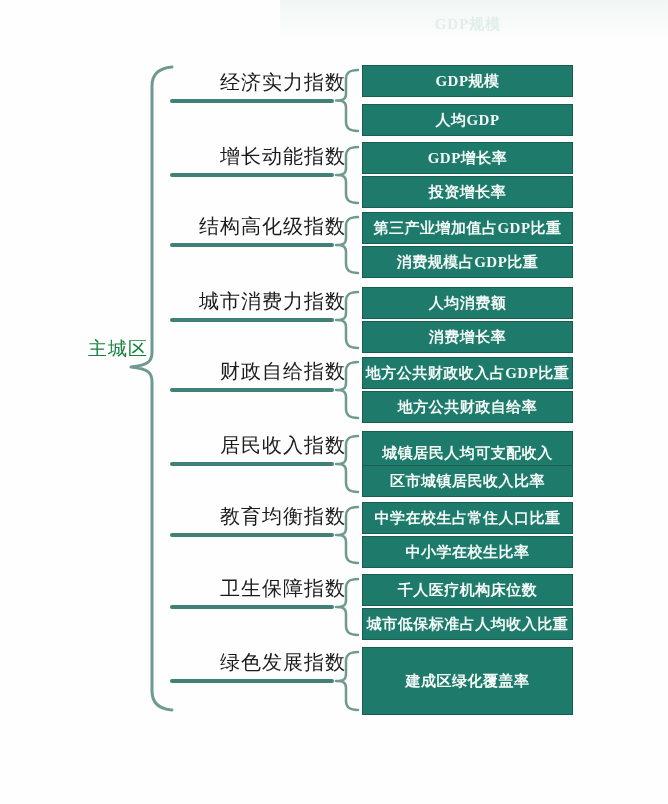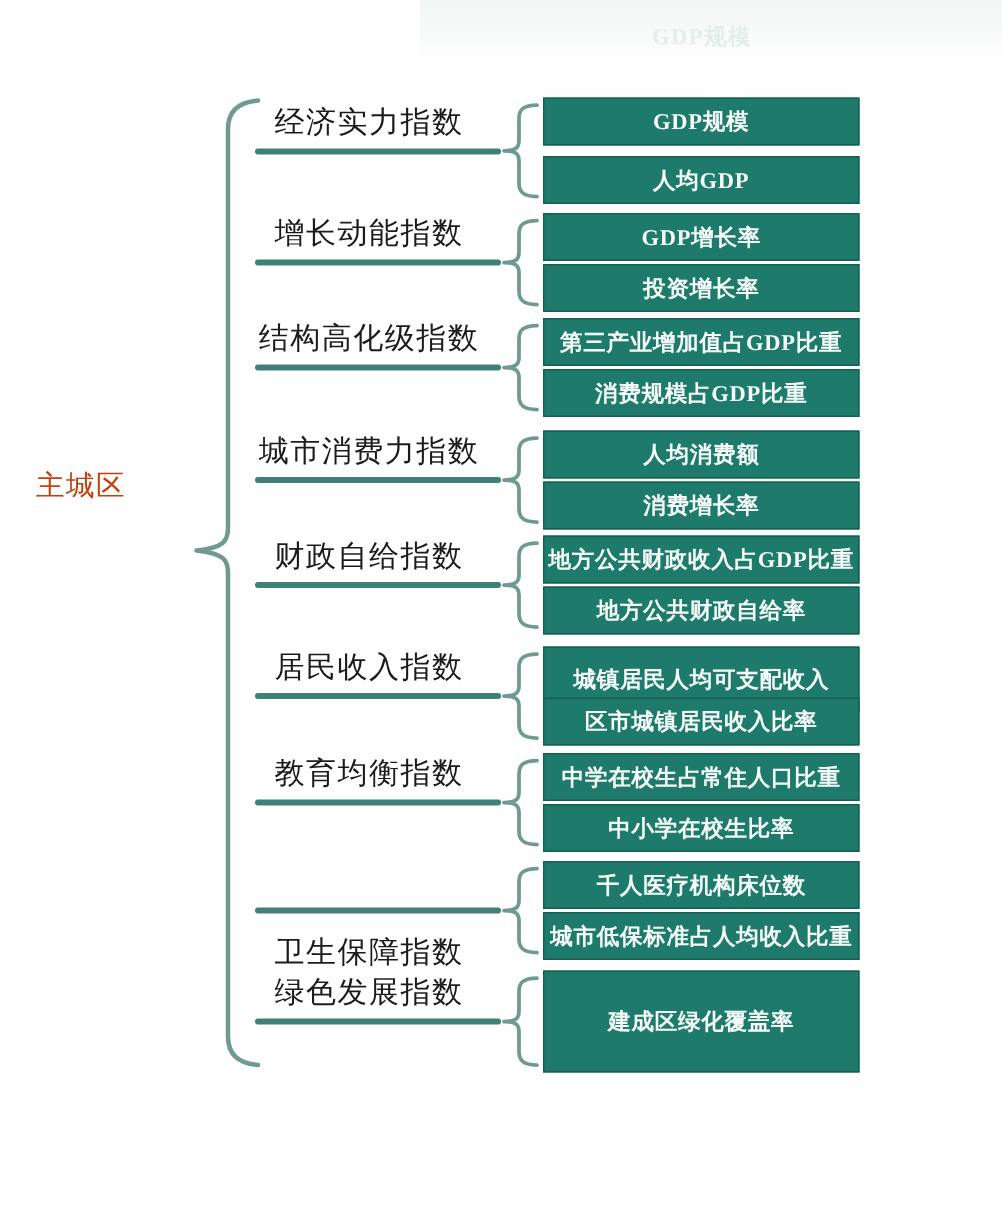--- a/index.html
+++ b/index.html
@@ -13,27 +13,27 @@
     background:linear-gradient(180deg, rgba(238,245,242,0.85) 0%, rgba(255,255,255,0) 92%);
     pointer-events:none;
   }
   .watermark {
     position:absolute; left:398px; top:15px; width:140px;
     text-align:center; font-size:15px; font-weight:bold;
     color:#e2eee9; letter-spacing:1px;
   }
   svg.connectors { position:absolute; left:0; top:0; width:668px; height:804px; }
   .root-label {
-    position:absolute; left:24px; top:312px; width:124px;
-    text-align:left; font-size:19px; line-height:26px;
-    color:#c2410c; letter-spacing:1px;
+    position:absolute; left:24px; top:336px; width:124px;
+    text-align:right; font-size:19px; line-height:26px;
+    color:#15803d; letter-spacing:1px;
   }
   .category-label {
-    position:absolute; left:164px; width:164px; height:24px; line-height:24px;
-    text-align:center; font-size:20px; color:#1b1b1b;
+    position:absolute; left:182px; width:164px; height:24px; line-height:24px;
+    text-align:right; font-size:20px; color:#1b1b1b;
     font-weight:500; letter-spacing:1px; white-space:nowrap;
   }
   .category-underline {
     position:absolute; left:170px; width:164px; height:4px;
     background:#3F8176; border-radius:2px;
   }
   .indicator-box {
     position:absolute; left:362px; width:211px; box-sizing:border-box;
     background:#1E7A6A; border:1px solid #175E50;
     display:flex; align-items:center; justify-content:center;
@@ -87,21 +87,21 @@
       <div class="indicator-box" style="top: 357px; height: 32px;">地方公共财政收入占GDP比重</div>
       <div class="indicator-box" style="top: 391px; height: 32px;">地方公共财政自给率</div>
       <div class="category-label" style="top: 433px;">居民收入指数</div>
       <div class="category-underline" style="top: 462px;"></div>
       <div class="indicator-box" style="top: 431px; height: 44px;">城镇居民人均可支配收入</div>
       <div class="indicator-box" style="top: 465px; height: 32px;">区市城镇居民收入比率</div>
       <div class="category-label" style="top: 504px;">教育均衡指数</div>
       <div class="category-underline" style="top: 533px;"></div>
       <div class="indicator-box" style="top: 502px; height: 32px;">中学在校生占常住人口比重</div>
       <div class="indicator-box" style="top: 536px; height: 32px;">中小学在校生比率</div>
-      <div class="category-label" style="top: 576px; margin-top: 47px;">卫生保障指数</div>
+      <div class="category-label" style="top: 576px;">卫生保障指数</div>
       <div class="category-underline" style="top: 605px;"></div>
       <div class="indicator-box" style="top: 574px; height: 32px;">千人医疗机构床位数</div>
       <div class="indicator-box" style="top: 608px; height: 32px;">城市低保标准占人均收入比重</div>
       <div class="category-label" style="top: 650px;">绿色发展指数</div>
       <div class="category-underline" style="top: 679px;"></div>
       <div class="indicator-box" style="top: 647px; height: 68px;">建成区绿化覆盖率</div>
     </div>
 </div>
 
 </body></html>

